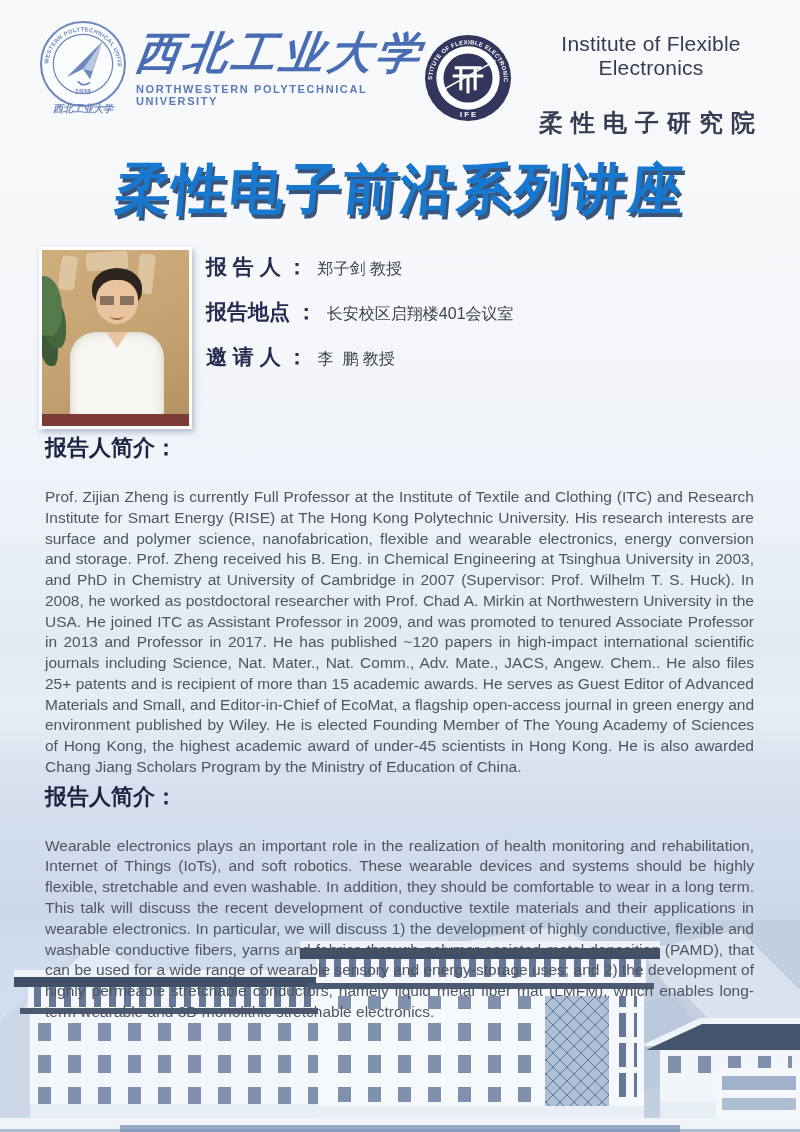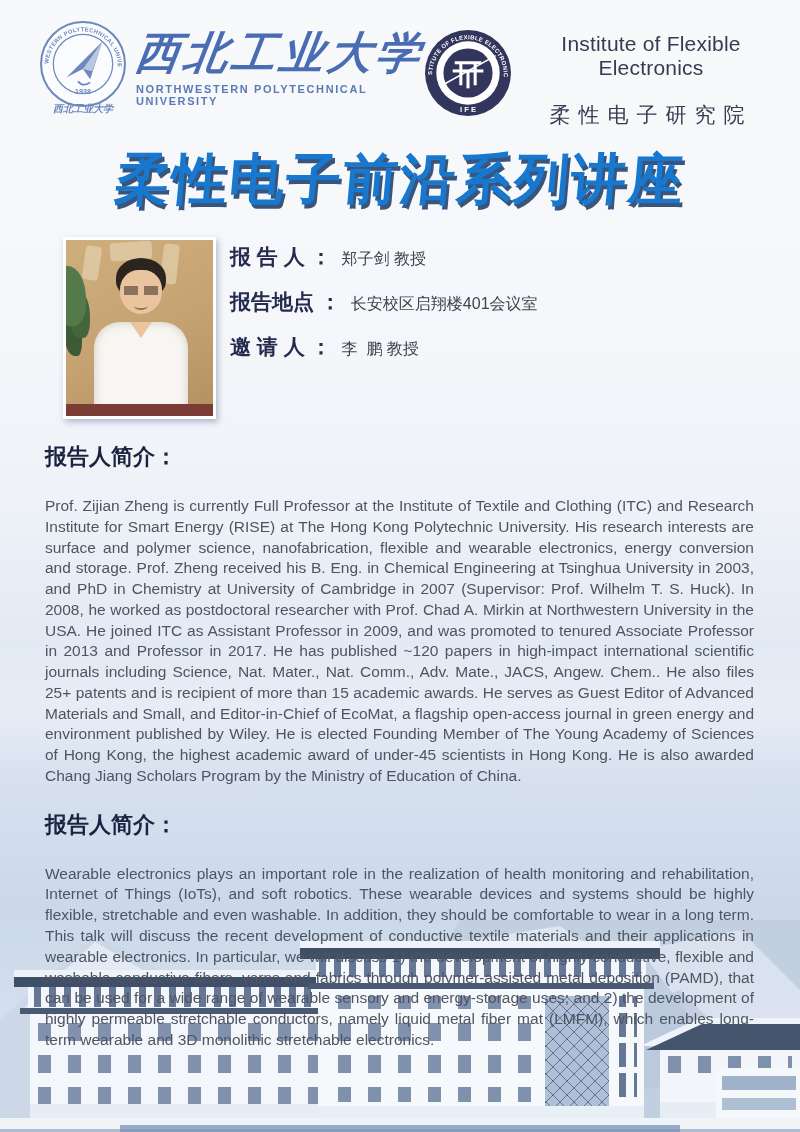--- a/index.html
+++ b/index.html
@@ -13,31 +13,31 @@
   .content{position:relative;z-index:2;}
   
   .header{display:flex;justify-content:space-between;align-items:flex-start;padding:20px 10px 0 38px;}
   .brand{display:flex;align-items:center;}
   .npu-names{margin-left:8px;margin-top:6px;}
   .npu-cn{font-family:"Liberation Serif",serif;font-style:italic;font-weight:bold;font-size:44px;
     color:#4a6cb3;letter-spacing:4px;line-height:1;transform:skewX(-8deg);}
   .npu-en{font-size:11px;font-weight:bold;color:#5a7ab8;letter-spacing:1.6px;margin-top:7px;}
   .ife-names{margin-left:8px;text-align:center;margin-top:12px;margin-right:8px;}
   .ife-en{font-size:21px;color:#363b51;letter-spacing:.2px;}
-  .ife-cn{font-size:21px;color:#363b51;letter-spacing:8px;margin-top:21px;font-weight:normal;}
+  .ife-cn{font-size:24px;color:#363b51;letter-spacing:8px;margin-top:27px;font-weight:bold;}
   .seal-wrap{position:relative;}
   .seal-caption{position:absolute;left:0;right:0;bottom:-4px;text-align:center;
     font-family:"Liberation Serif",serif;font-style:italic;font-size:10px;color:#6e88bd;font-weight:bold;}
   
   .cn-title{margin-top:14px;text-align:center;}
   .cn-title span{display:inline-block;font-size:55px;font-weight:800;letter-spacing:2px;color:#1878cf;
     transform:skewX(-5deg);text-shadow:3px 4px 0 rgba(24,56,100,.85);}
   .en-title{margin-top:8px;text-align:center;font-size:35px;font-weight:bold;color:#3e5169;line-height:1.24;}
   
-  .info{display:flex;margin:20px 0 0 63px;}
+  .info{display:flex;margin:20px 0 0 39px;}
   .photo-frame{width:147px;height:176px;background:#fff;padding:3px;box-shadow:2px 3px 6px rgba(90,110,150,.45);flex:none;}
   .photo{position:relative;width:100%;height:100%;overflow:hidden;
     background:linear-gradient(155deg,#cfae7e 0%,#c5a271 55%,#b3905f 100%);}
   .wall-letter{position:absolute;background:rgba(235,220,190,.55);border-radius:4px;}
   .wl1{left:18px;top:6px;width:16px;height:34px;transform:rotate(8deg);}
   .wl2{left:44px;top:2px;width:42px;height:18px;transform:rotate(-4deg);}
   .wl3{left:96px;top:4px;width:16px;height:40px;transform:rotate(6deg);}
   .plant{position:absolute;left:-14px;top:26px;width:34px;height:60px;background:#54794a;border-radius:50% 60% 40% 60%;
     box-shadow:10px 18px 0 -6px #45663d,4px 38px 0 -8px #3c5a36;}
   .hair{position:absolute;left:50px;top:18px;width:50px;height:40px;background:#2b241f;border-radius:50% 50% 42% 42%;}
@@ -49,21 +49,21 @@
     border-radius:26px 26px 0 0;box-shadow:inset 0 0 10px rgba(150,140,120,.4);}
   .collar{position:absolute;left:64px;top:82px;width:22px;height:16px;background:#e9c49f;
     clip-path:polygon(0 0,100% 0,50% 100%);}
   .floor{position:absolute;left:0;bottom:0;width:100%;height:12px;background:#7a3c34;}
   .info-rows{margin-left:14px;padding-top:6px;}
   .info-row{display:flex;align-items:baseline;margin-bottom:17px;}
   .info-label{font-size:21px;font-weight:bold;color:#252b4e;white-space:pre-wrap;flex:none;}
   .info-value{font-size:16px;color:#3d434f;white-space:pre-wrap;margin-left:10px;}
   
   .section{margin:0 46px 0 45px;}
-  .section-heading{font-size:22px;font-weight:bold;color:#1b2341;margin:23px 0 4px 0;}
+  .section-heading{font-size:22px;font-weight:bold;color:#1b2341;margin:4px 0 4px 0;}
   .section-text{font-size:15.5px;line-height:1.34;color:#4e5561;text-align:justify;margin-top:24px;}
   
   .campus{position:absolute;left:0;bottom:0;width:800px;height:212px;z-index:1;}
 </style>
 </head>
 <body>
 
 <div class="poster">
 
   <svg class="campus" viewBox="0 0 800 212" xmlns="http://www.w3.org/2000/svg">

